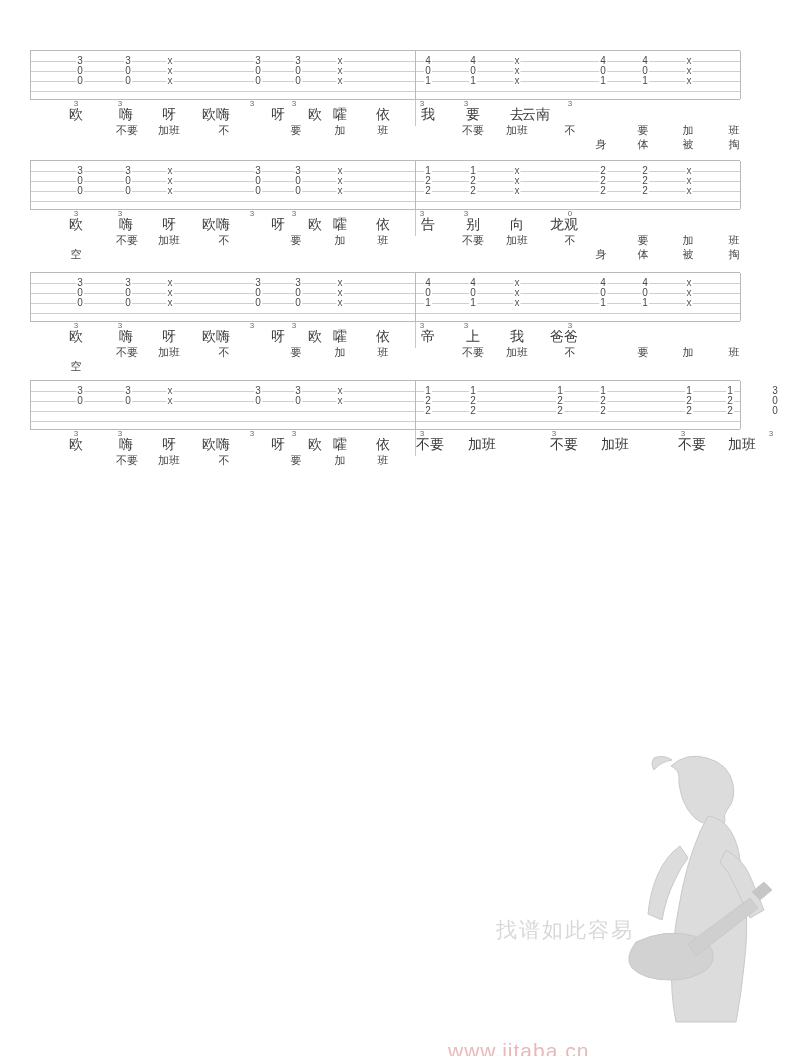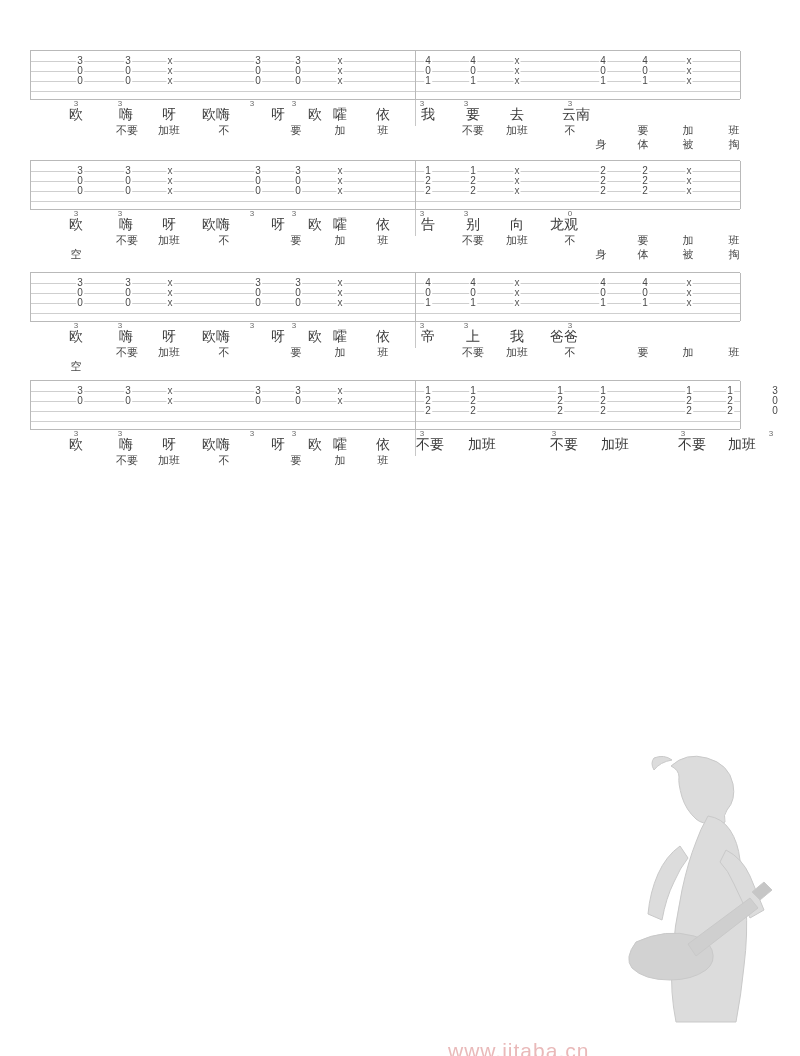--- a/index.html
+++ b/index.html
@@ -200,21 +200,21 @@
         <div class="lyr big" style="left: 96px; top: 6px;">嗨</div>
         <div class="lyr big" style="left: 139px; top: 6px;">呀</div>
         <div class="lyr big" style="left: 186px; top: 6px;">欧嗨</div>
         <div class="lyr big" style="left: 248px; top: 6px;">呀</div>
         <div class="lyr big" style="left: 285px; top: 6px;">欧</div>
         <div class="lyr big" style="left: 310px; top: 6px;">嚯</div>
         <div class="lyr big" style="left: 353px; top: 6px;">依</div>
         <div class="lyr big" style="left: 398px; top: 6px;">我</div>
         <div class="lyr big" style="left: 443px; top: 6px;">要</div>
         <div class="lyr big" style="left: 487px; top: 6px;">去</div>
-        <div class="lyr big" style="left: 546px; top: 6px;">云南</div>
+        <div class="lyr big" style="left: 506px; top: 6px;">云南</div>
         <div class="lyr small" style="left: 97px; top: 24px;">不要</div>
         <div class="lyr small" style="left: 139px; top: 24px;">加班</div>
         <div class="lyr small" style="left: 194px; top: 24px;">不</div>
         <div class="lyr small" style="left: 266px; top: 24px;">要</div>
         <div class="lyr small" style="left: 310px; top: 24px;">加</div>
         <div class="lyr small" style="left: 353px; top: 24px;">班</div>
         <div class="lyr small" style="left: 443px; top: 24px;">不要</div>
         <div class="lyr small" style="left: 487px; top: 24px;">加班</div>
         <div class="lyr small" style="left: 540px; top: 24px;">不</div>
         <div class="lyr small" style="left: 613px; top: 24px;">要</div>
@@ -477,14 +477,15 @@
       <path d="M95 20 q15 -14 36 -8 q22 6 26 26 q3 16 -6 26 q-4 5 -2 12 l-6 4 q-3 -6 -8 -4 q-8 3 -15 -3 q-10 -9 -14 -22 q-4 -14 -3 -20 q0 -7 -8 -11z"></path>
       <path d="M78 12 q10 -4 18 2 q-12 2 -18 10 q-4 -7 0 -12z"></path>
       <path d="M132 70 q14 2 22 14 q8 12 10 30 l6 46 q2 28 -2 60 q-3 30 -8 56 l-60 0 q-6 -30 -4 -60 q2 -36 10 -72 q6 -28 14 -48 q4 -12 12 -26z"></path>
       <path d="M104 100 q-14 10 -22 28 q-8 18 -10 40 l14 6 q4 -22 12 -38 q6 -14 14 -24z"></path>
       <path d="M150 104 q16 8 24 26 l14 34 l-14 8 l-16 -34 q-6 -14 -14 -22z"></path>
       <path d="M60 196 q30 -14 58 -6 q14 4 18 14 q4 12 -6 20 q-14 10 -36 10 q-26 0 -38 -12 q-8 -10 4 -26z" fill="#d2d2d2"></path>
       <path d="M112 198 l62 -46 l8 10 l-62 48z" fill="#cfcfcf"></path>
       <path d="M176 146 l12 -10 l8 8 l-12 10z" fill="#c6c6c6"></path>
     </g>
   </svg>
+  <div class="wm-text" id="wm-slogan">找谱如此容易</div>
   <div class="wm-text" id="wm-url">www.jitaba.cn</div>
 </div>
 
 </body></html>

